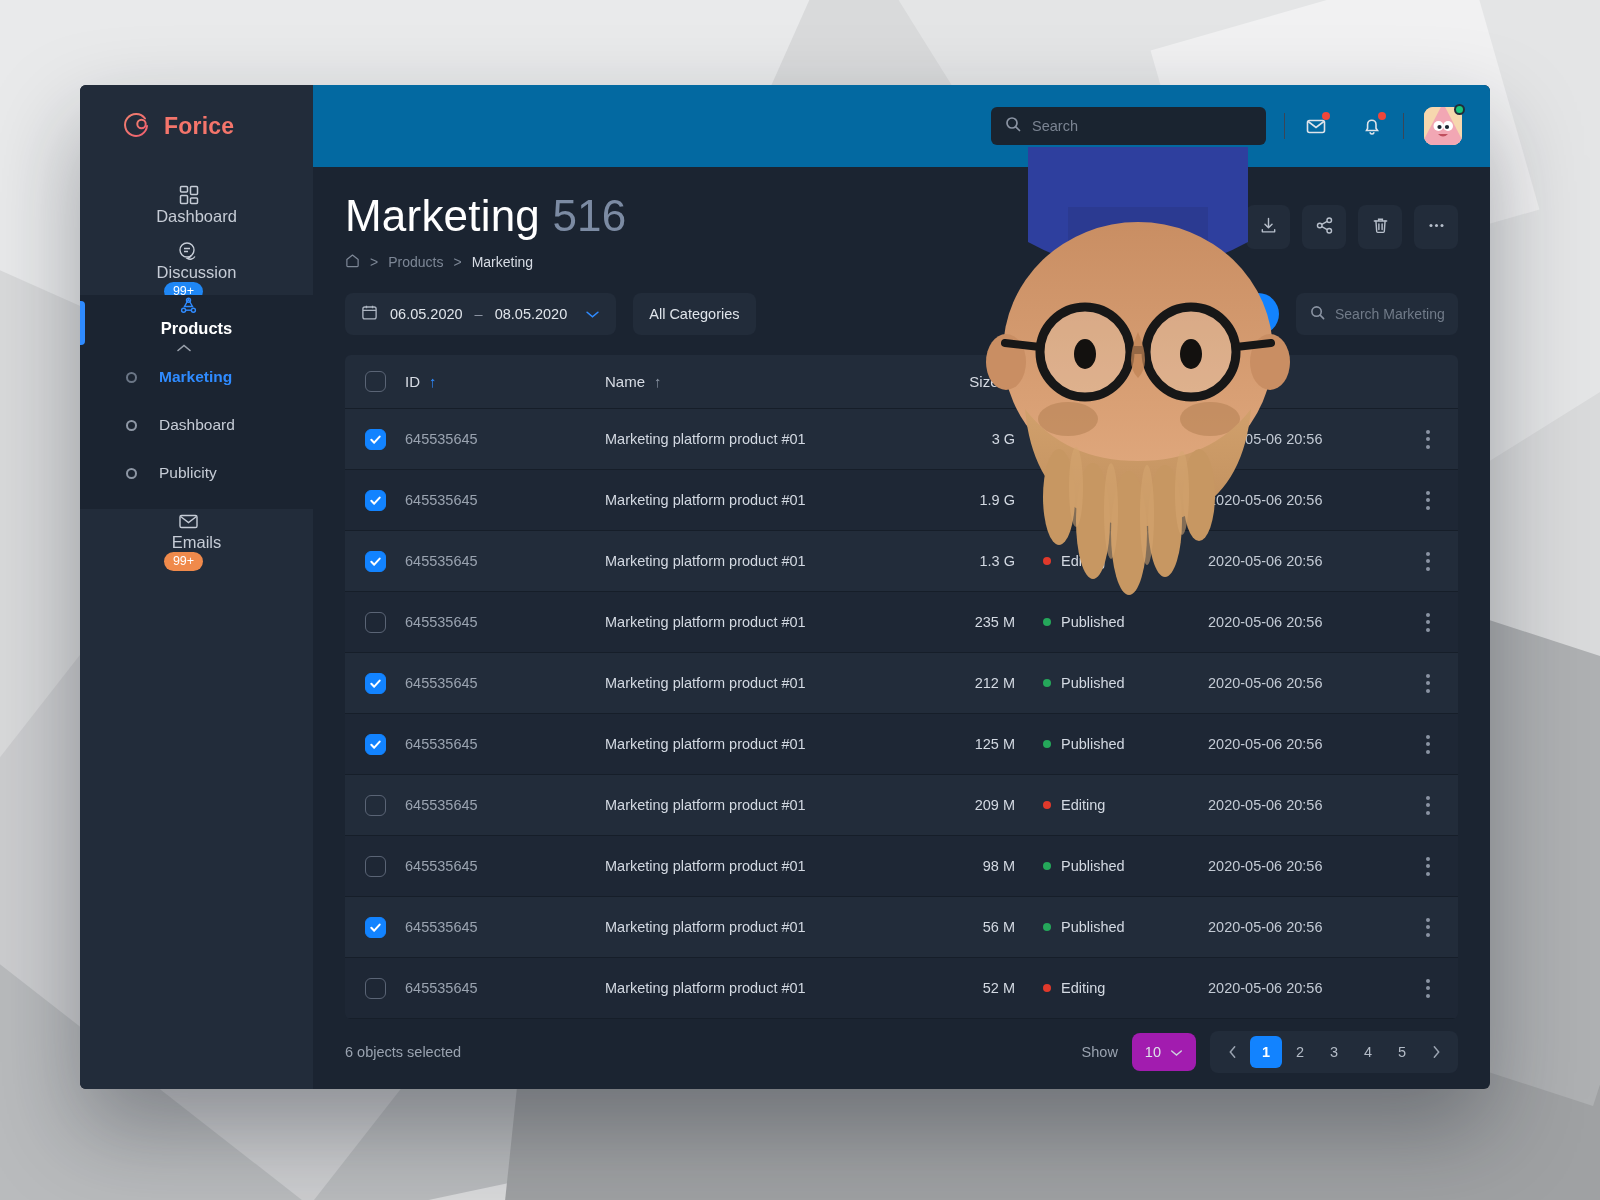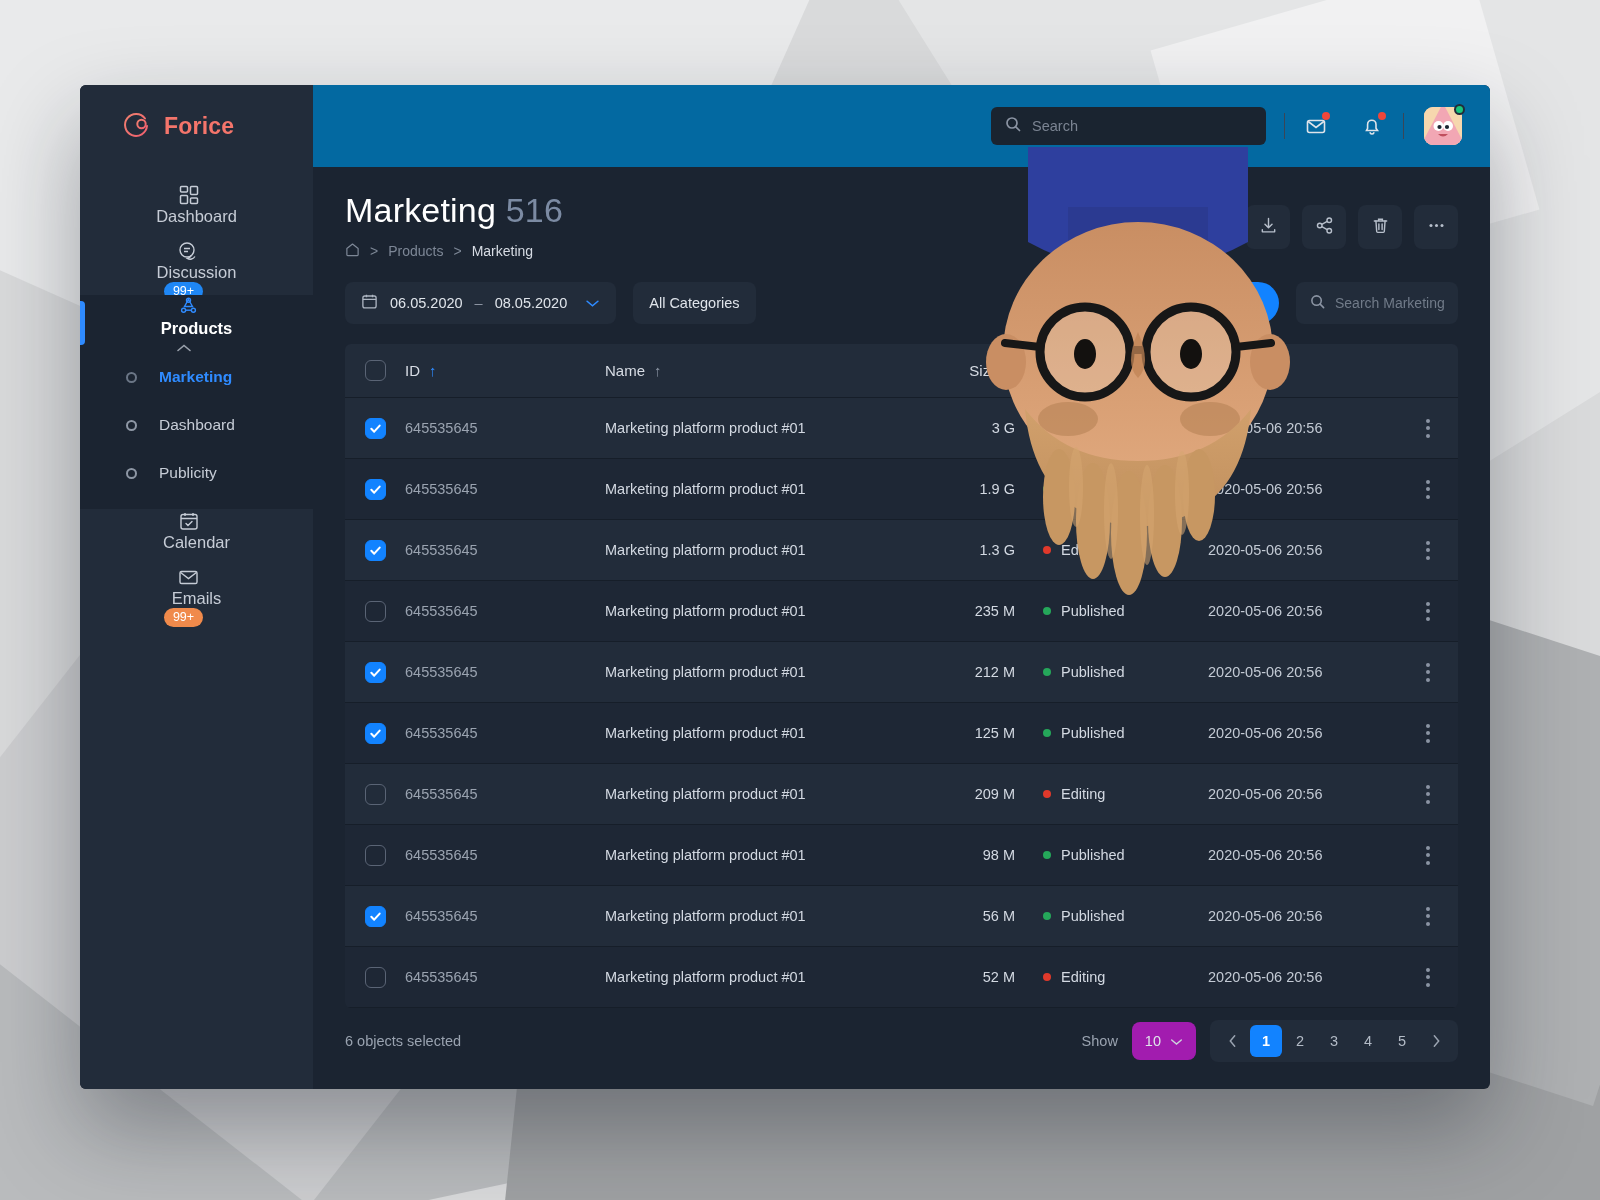--- a/index.html
+++ b/index.html
@@ -122,21 +122,21 @@
     width: 38px; height: 38px; border-radius: 9px; position: relative;
     background: #f3c9a0; overflow: visible; margin-left: 2px; cursor:pointer;
   }
   .avatar .face { position:absolute; inset:0; border-radius: 9px; overflow:hidden; }
   .dot-green { position: absolute; right: -3px; top: -3px; width: 11px; height: 11px;
                border-radius: 50%; background: #19c37d; border: 2px solid #222c3a; }
 
   .content { flex: 1 1 auto; padding: 0 32px 0 32px; position: relative; }
 
   .page-head { display: flex; align-items: flex-start; padding-top: 24px; }
-  .page-title { font-size: 34px; color: #ffffff; font-weight: 400; letter-spacing: .2px; }
+  .page-title { font-size: 44px; color: #ffffff; font-weight: 400; letter-spacing: .2px; }
   .page-title .count { color: #7c8ba3; }
   .crumbs { display: flex; align-items: center; gap: 10px; margin-top: 12px;
             font-size: 14px; color: #7d8796; }
   .crumbs .cur { color: #d7dce4; }
   .crumbs a { color: #7d8796; text-decoration: none; cursor: pointer; }
   .head-actions { margin-left: auto; display: flex; gap: 12px; padding-top: 14px; }
   .sq-btn {
     width: 44px; height: 44px; border-radius: 8px; background: #222c3a;
     display: flex; align-items: center; justify-content: center; cursor: pointer;
   }
@@ -314,30 +314,20 @@
         <div class="sub-item">
           <span class="sub-dot"></span>
           <span>Dashboard</span>
         </div>
         <div class="sub-item">
           <span class="sub-dot"></span>
           <span>Publicity</span>
         </div>
       </div>
 
-      <div class="nav-item">
-        <span class="ico">
-          <svg width="20" height="20" viewBox="0 0 20 20" fill="none" stroke="#c6ccd6" stroke-width="1.4">
-            <rect x="2" y="3.5" width="16" height="14.5" rx="2"></rect>
-              <path d="M2 7.5h16M6 2v3M14 2v3"></path>
-            <path d="M7 12.5l2 2 4-4" stroke-linecap="round"></path>
-          </svg>
-        </span>
-        <span class="nav-label">Calendar</span>
-      </div>
 
 
       <div class="nav-item">
         <span class="ico">
           <svg width="21" height="21" viewBox="0 0 21 21" fill="none" stroke="#c6ccd6" stroke-width="1.4">
             <rect x="2" y="4.5" width="17" height="12" rx="1.6"></rect>
               <path d="M2.6 5.5 10.5 11.5 18.4 5.5"></path>
           </svg>
         </span>
         <span class="nav-label">Emails</span>

